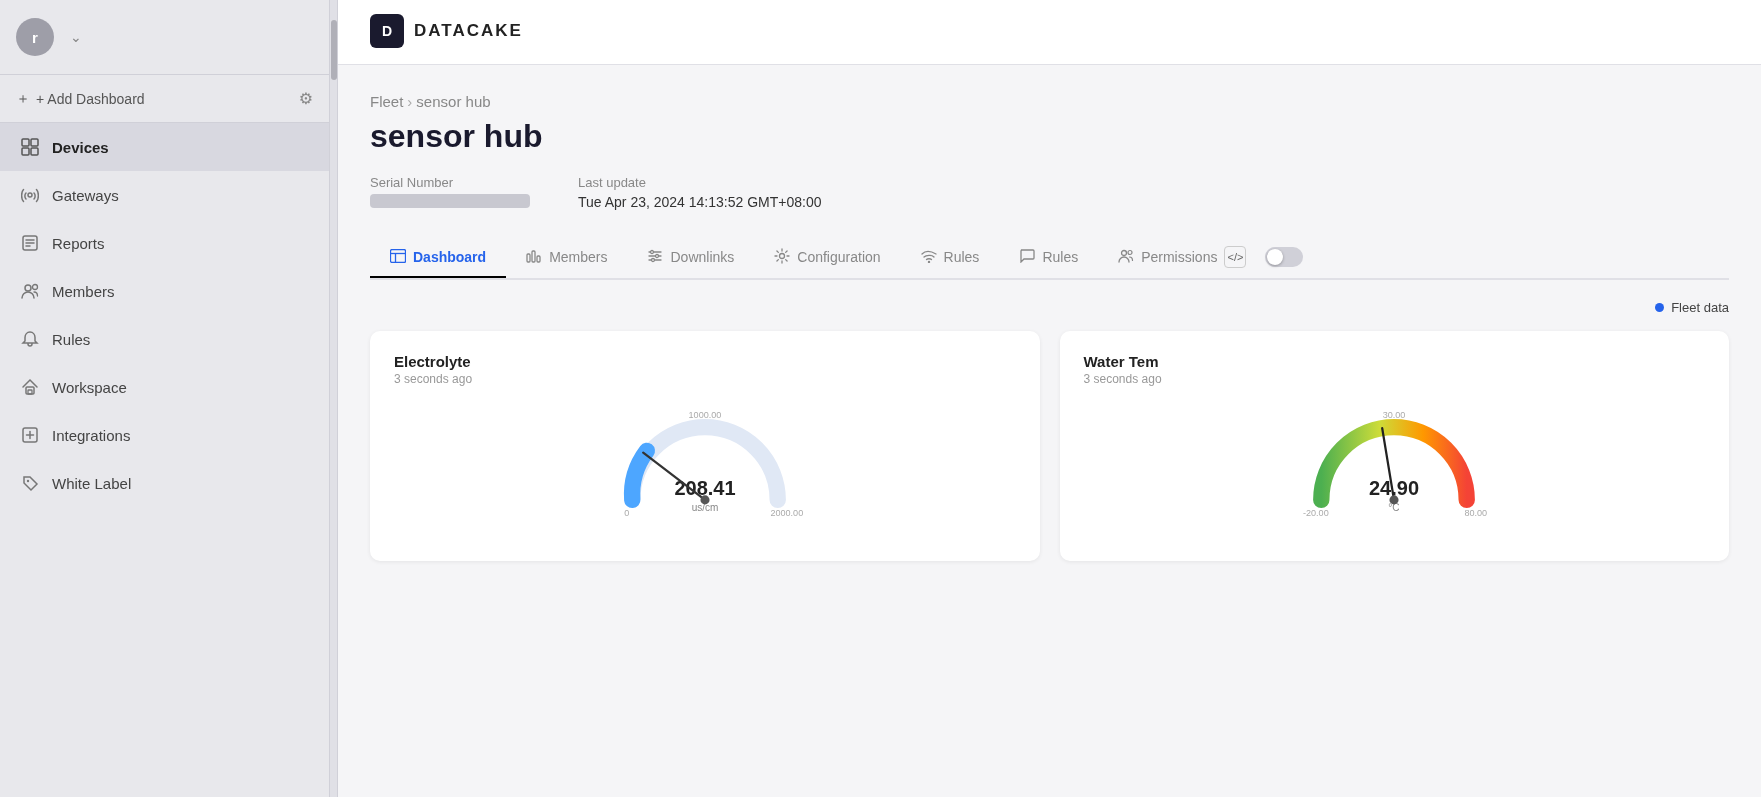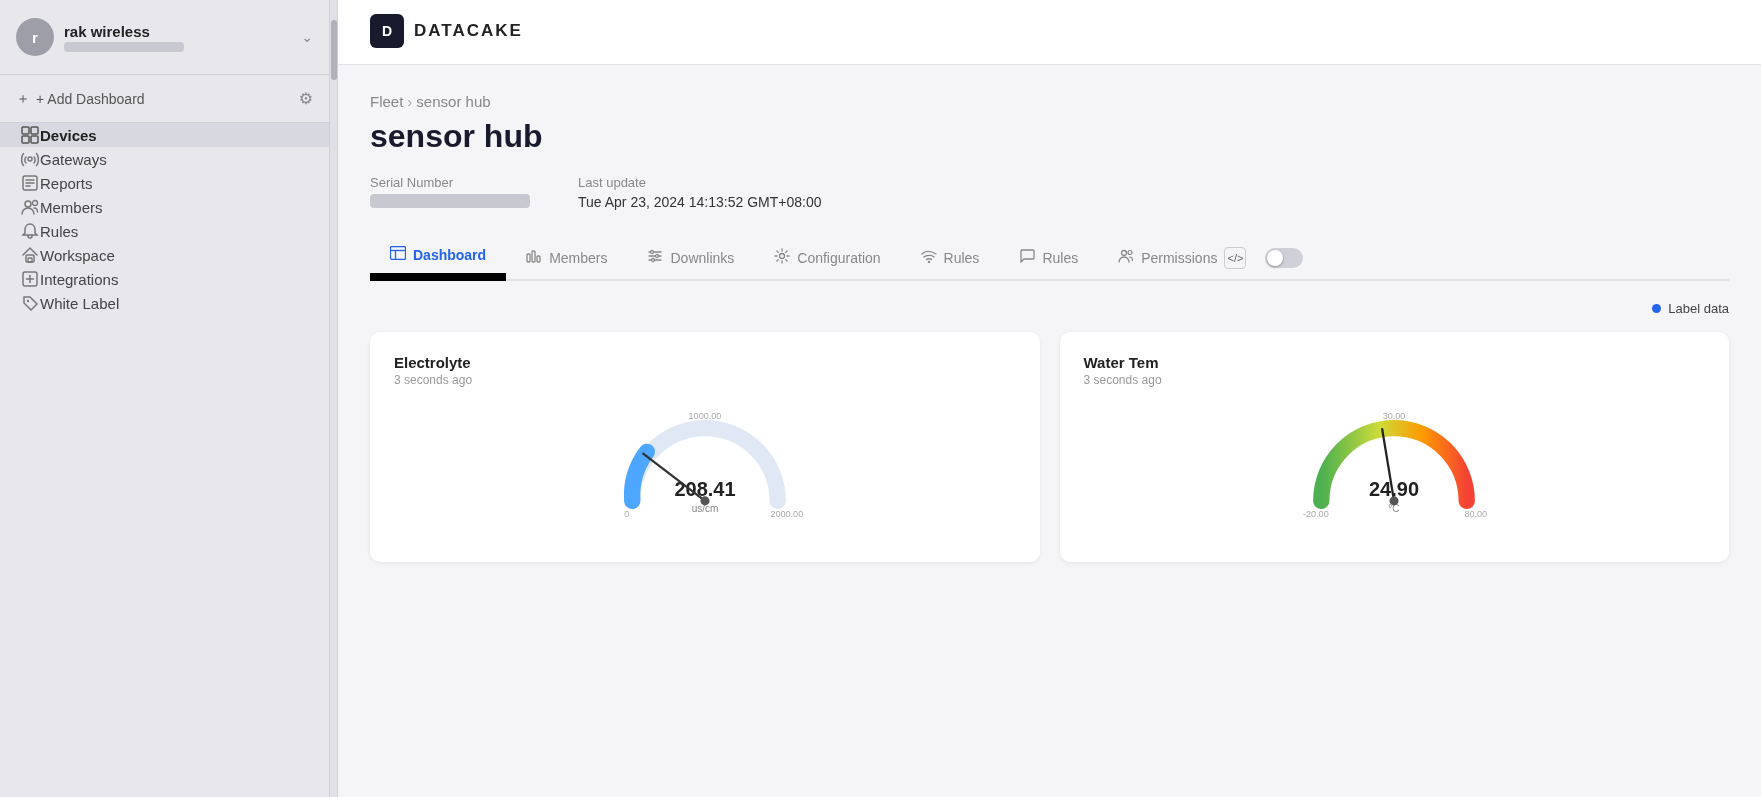--- a/index.html
+++ b/index.html
@@ -74,21 +74,22 @@
       border: none;
     }
     .gear-icon {
       color: #888;
       font-size: 16px;
       cursor: pointer;
     }
     .nav-item {
       display: flex;
       align-items: center;
-      padding: 2px 20px;
+      gap: 12px;
+      padding: 14px 20px;
       cursor: pointer;
       font-size: 15px;
       color: #444;
       border-radius: 0;
       transition: background 0.15s;
     }
     .nav-item.active {
       background: #d8d8e0;
       font-weight: 600;
       color: #222;
@@ -202,21 +203,21 @@
       padding: 10px 20px;
       font-size: 14px;
       color: #888;
       cursor: pointer;
       border-bottom: 2px solid transparent;
       margin-bottom: -2px;
       white-space: nowrap;
     }
     .tab.active {
       color: #2563eb;
-      border-bottom: 8px solid #000000;
+      border-bottom: 2px solid #000000;
       font-weight: 600;
     }
 
     
     .live-data-bar {
       display: flex;
       justify-content: flex-end;
       align-items: center;
       gap: 7px;
       margin-bottom: 16px;
@@ -302,24 +303,20 @@
       margin-right: 4px;
     }
   </style>
 </head>
 <body>
 
 <aside class="sidebar">
   <div class="sidebar-header">
     <div class="avatar">
       <span>r</span>
-    </div>
-    <div style="flex:1">
-      <div class="workspace-name">rak wireless</div>
-      <div class="workspace-sub"></div>
     </div>
     <span class="chevron-icon">⌄</span>
   </div>
 
   <div class="sidebar-actions">
     <button class="add-dashboard-btn">
       <span>＋</span>
       <span>+ Add Dashboard</span>
     </button>
     <span class="gear-icon">⚙</span>
@@ -536,21 +533,21 @@
         <span>Permissions</span>
         <span class="code-icon-box">&lt;/&gt;</span>
         <div class="toggle-switch">
           <div class="toggle-knob"></div>
         </div>
       </div>
     </div>
 
     <div class="live-data-bar">
       <span class="live-dot"></span>
-      <span>Label data</span>
+      <span>Fleet data</span>
     </div>
 
     <div class="widgets-grid">
 
       <div class="widget-card">
         <div class="widget-title">Electrolyte</div>
         <div class="widget-time">3 seconds ago</div>
         <div class="gauge-container">
           <svg class="gauge-svg" width="200" height="130" viewBox="-10 0 220 130">
 

